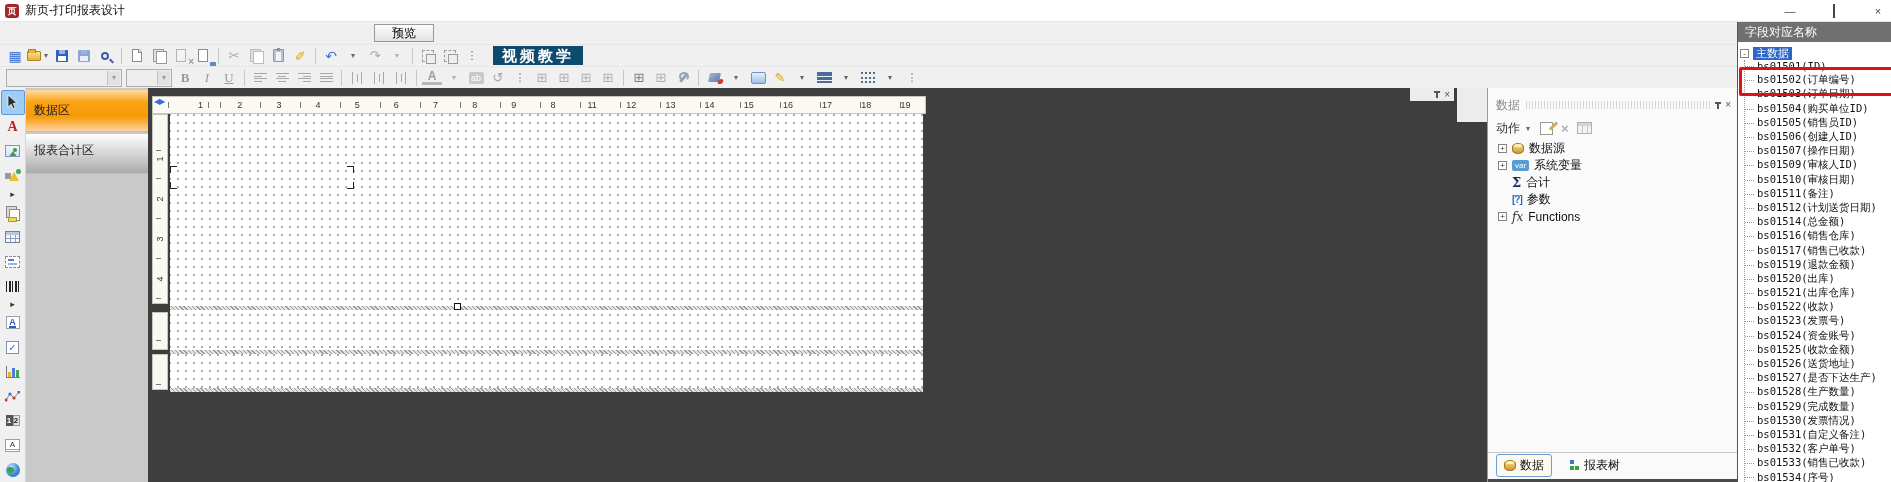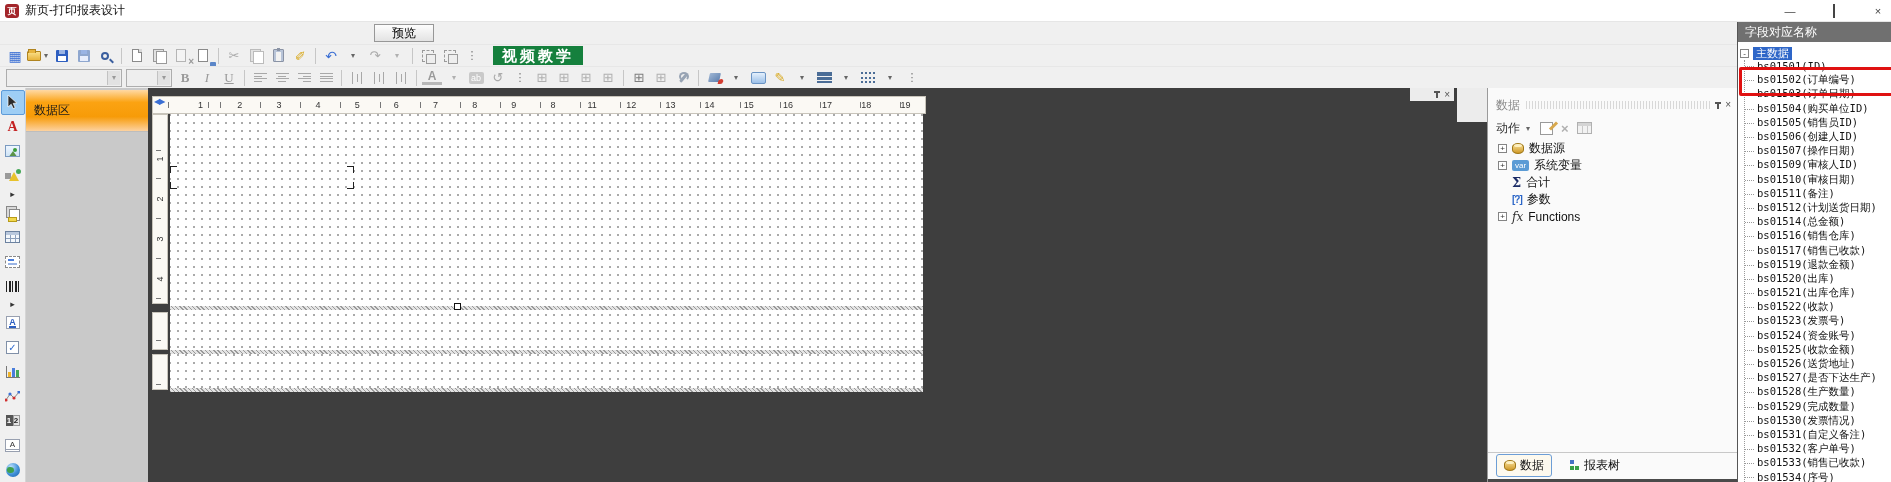--- a/index.html
+++ b/index.html
@@ -30,21 +30,21 @@
     display:flex;align-items:center;padding-left:4px;border-top:1px solid #e7e7e7;}
   .tb1{top:44px;} .tb2{top:66px;}
   .tbi{min-width:20px;height:18px;display:flex;align-items:center;justify-content:center;
     margin:0 1px;position:relative;}
   .tbsep{width:1px;height:16px;background:#c6c6c6;margin:0 4px;}
   .dd{font-size:8px;color:#666;margin-left:1px;width:8px;text-align:center;}
   .ddg{color:#b0b0b0;}
   .glyph-blue{color:#3b6fd4;font-size:14px;}
   .glyph-gray{color:#aaaaaa;font-size:13px;}
   .ovf{color:#777;font-size:11px;letter-spacing:0;}
-  .video-box{margin-left:10px;height:19px;line-height:19px;padding:0 9px;background:#15803d;
+  .video-box{margin-left:10px;height:19px;line-height:19px;padding:0 9px;background:#0c4a6e;
     color:#fff;font-weight:bold;font-size:15px;letter-spacing:3px;}
   
   .i-folder{width:14px;height:10px;background:linear-gradient(#fbe08a,#e7b33c);border:1px solid #b08420;border-radius:1px;position:relative;}
   .i-folder::before{content:'';position:absolute;left:0;top:-3px;width:6px;height:3px;background:#e7b33c;border:1px solid #b08420;border-bottom:none;}
   .i-save{width:12px;height:12px;background:#2f5fc0;border-radius:1px;position:relative;}
   .i-save::before{content:'';position:absolute;left:3px;top:0;width:6px;height:4px;background:#9ab4e4;}
   .i-save::after{content:'';position:absolute;left:2px;bottom:1px;width:8px;height:5px;background:#fff;}
   .i-save.ghost{background:#8fa7cf;} .i-save.ghost::after{background:#e8eefc;}
   .i-mag{width:8px;height:8px;border:2px solid #3b5f9f;border-radius:50%;position:relative;margin-right:2px;}
   .i-mag::after{content:'';position:absolute;left:6px;top:6px;width:5px;height:2px;background:#3b5f9f;transform:rotate(45deg);}
@@ -487,20 +487,23 @@
         </div>
       <div class="tool">
           <span class="t-globe"></span>
         </div>
     </div>
 
     <div class="bands">
       <div class="band band-data">
         <span class="blabel">数据区</span>
       </div>
+      <div class="band band-total">
+        <span class="blabel">报表合计区</span>
+      </div>
     </div>
 
     <div class="viewport">
       <div class="splitter">◀▶</div>
       <div class="hruler">
         <div class="ticks"></div>
 
       <span class="hr-num">1</span>
           <span class="hr-num">2</span>
           <span class="hr-num">3</span>

